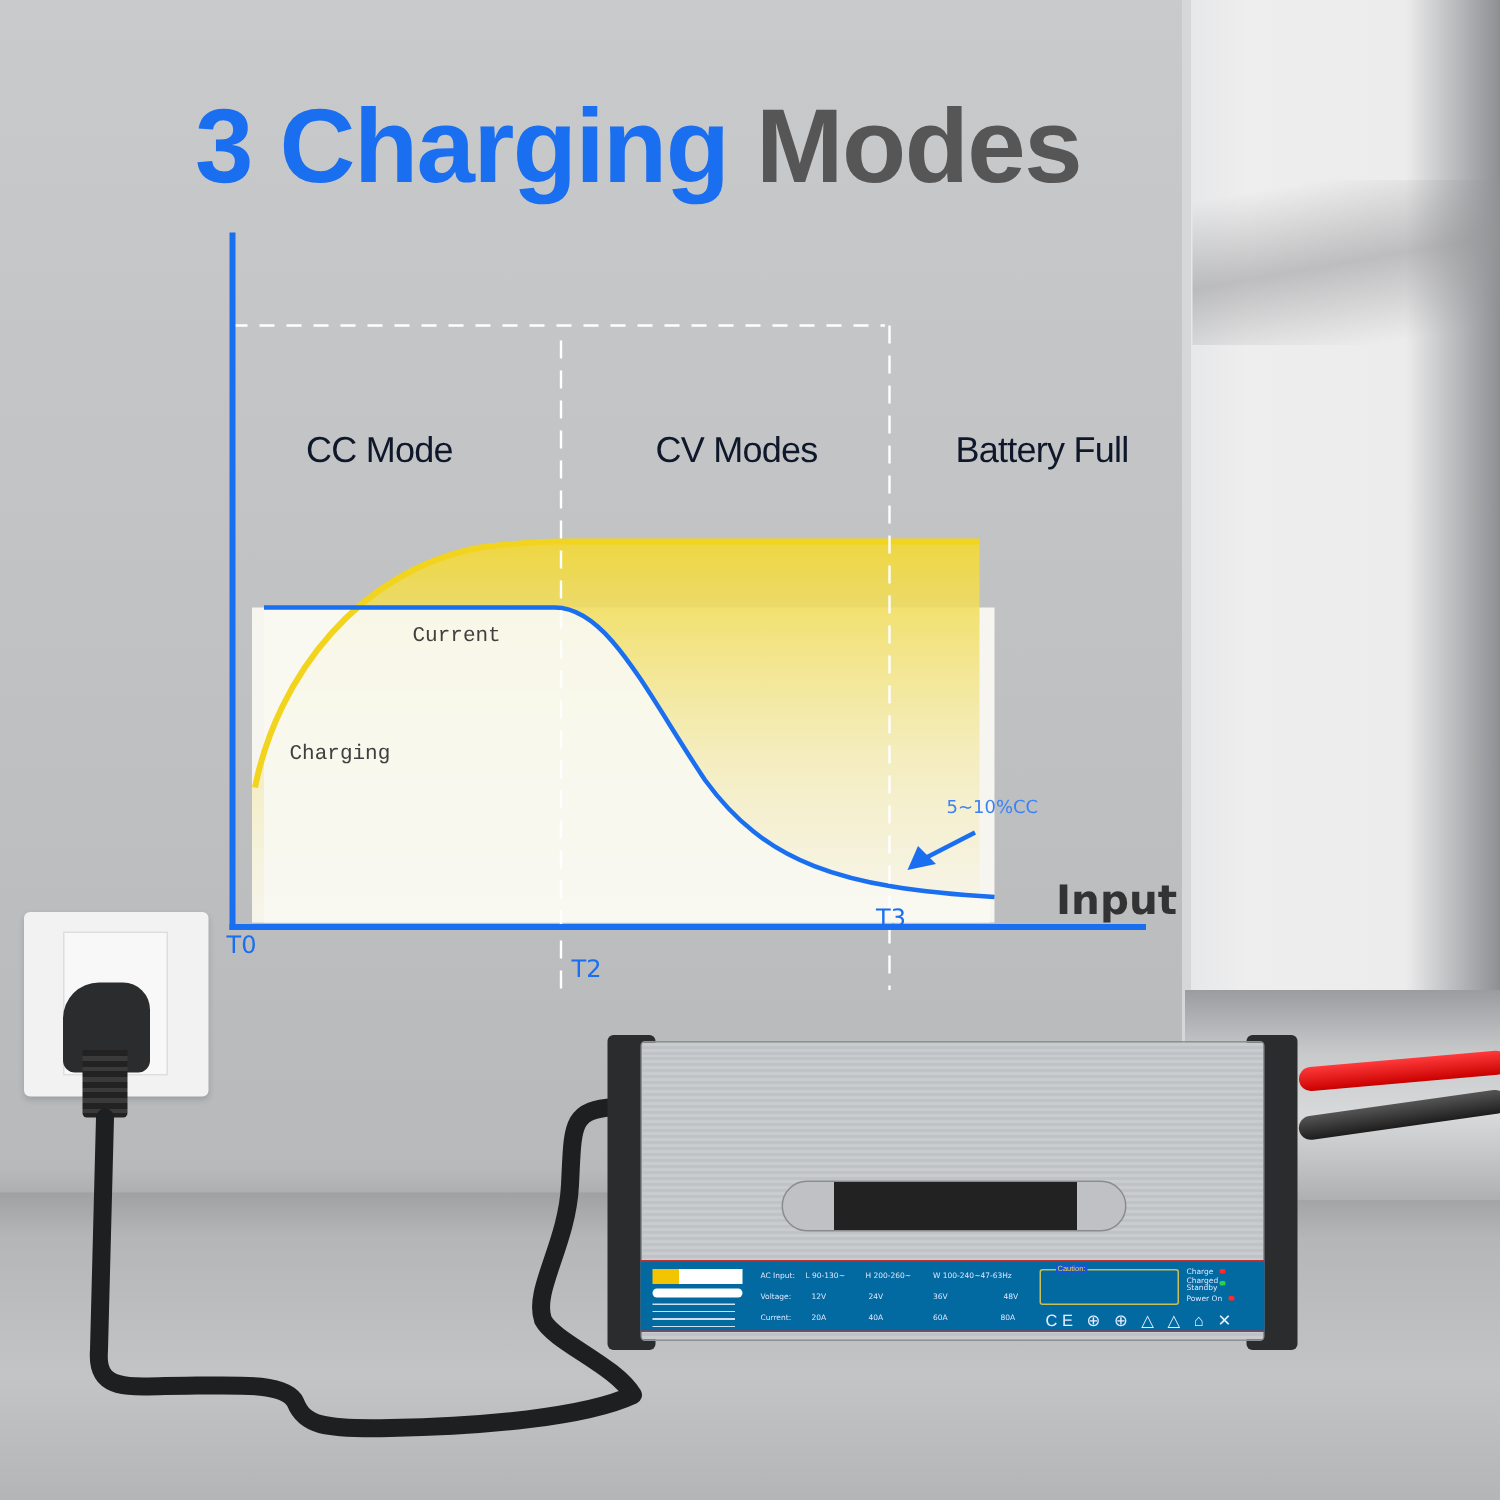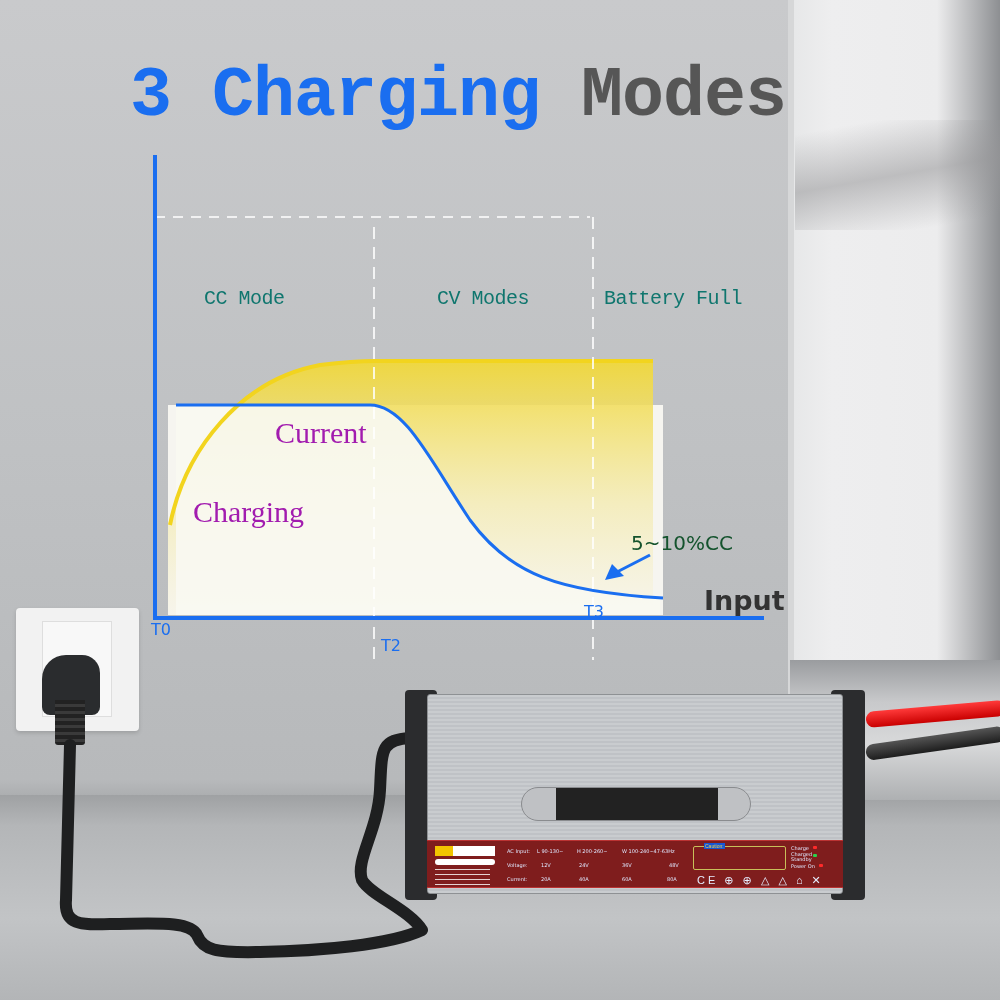--- a/index.html
+++ b/index.html
@@ -10,46 +10,46 @@
     background:linear-gradient(90deg,#e6e7e8 0%,#eeeeef 20%,#ececed 70%,#8d8f92 100%);}
   .wall-right-shadow{position:absolute;left:795px;top:120px;width:205px;height:110px;
     background:linear-gradient(170deg,rgba(150,150,152,0) 10%,rgba(150,150,152,.55) 50%,rgba(150,150,152,0) 90%);}
   .wall-edge{position:absolute;left:788px;top:0;width:6px;height:795px;background:#d6d7d8}
   .floor{position:absolute;left:0;top:795px;width:1000px;height:205px;
     background:linear-gradient(180deg,#9fa1a3 0%,#b4b6b8 15%,#c2c4c6 60%,#b3b5b7 100%)}
   .floor-right{position:absolute;left:790px;top:660px;width:210px;height:140px;
     background:linear-gradient(180deg,#9a9c9f 0%,#c8c9cb 30%,#d8d9da 60%,#aeb0b2 100%)}
 
   .title{position:absolute;left:130px;top:52px;font-size:70px;font-weight:700;letter-spacing:-1px;
-    font-family:Liberation Mono, monospace;line-height:90px;white-space:nowrap}
+    font-family:Liberation Sans, sans-serif;line-height:90px;white-space:nowrap}
   .title .blue{color:#1a6ef0}
   .title .gray{color:#565656}
 
   .chart{position:absolute;left:0;top:0;width:1000px;height:700px}
-  .mode-label{position:absolute;font-size:20px;color:#0f766e;font-family:Liberation Mono, monospace;font-weight:300;white-space:nowrap;letter-spacing:-0.5px}
-  .curve-label{position:absolute;font-size:30px;color:#a21caf;font-family:Liberation Serif, serif;white-space:nowrap}
+  .mode-label{position:absolute;font-size:24px;color:#0f172a;font-family:Liberation Sans, sans-serif;font-weight:300;white-space:nowrap;letter-spacing:-0.5px}
+  .curve-label{position:absolute;font-size:14px;color:#404040;font-family:Liberation Mono, monospace;white-space:nowrap}
   .tick-label{position:absolute;font-size:16px;color:#1a6ef0;font-family:"DejaVu Sans",sans-serif}
   .time-label{position:absolute;left:704px;top:585px;font-size:27px;font-weight:700;color:#333;font-family:"DejaVu Sans",sans-serif}
-  .anno-label{position:absolute;left:631px;top:531px;font-size:20px;color:#14532d;font-family:"DejaVu Sans",sans-serif}
+  .anno-label{position:absolute;left:631px;top:531px;font-size:12px;color:#3b82f6;font-family:"DejaVu Sans",sans-serif}
 
   .outlet{position:absolute;left:16px;top:608px;width:123px;height:123px;background:#f2f2f2;border-radius:4px;
     box-shadow:0 2px 4px rgba(0,0,0,.15)}
   .outlet-inner{position:absolute;left:26px;top:13px;width:70px;height:96px;border:1px solid #dedede;background:#f8f8f8}
   .plug{position:absolute;left:42px;top:655px;width:58px;height:60px;background:#2a2c2e;border-radius:24px 18px 8px 8px}
   .plug-neck{position:absolute;left:55px;top:700px;width:30px;height:45px;
     background:repeating-linear-gradient(180deg,#222 0 4px,#3a3a3a 4px 7px);border-radius:0 0 3px 3px}
 
   .charger{position:absolute;left:405px;top:690px;width:460px;height:210px}
   .bracket-l{position:absolute;left:0;top:0;width:32px;height:210px;background:#2b2c2e;border-radius:4px}
   .bracket-r{position:absolute;left:426px;top:0;width:34px;height:210px;background:#2b2c2e;border-radius:4px}
   .body{position:absolute;left:22px;top:4px;width:416px;height:200px;
     background:repeating-linear-gradient(180deg,#c9cccf 0 2px,#bfc2c6 2px 4px);border:1px solid #8e9194;border-radius:3px}
   .handle{position:absolute;left:93px;top:92px;width:230px;height:34px;background:#bfc1c4;border-radius:17px;border:1px solid #8a8c8f}
   .handle-grip{position:absolute;left:34px;top:0;width:162px;height:32px;background:#222}
-  .panel{position:absolute;left:22px;top:150px;width:416px;height:48px;background:#7f1d1d;border-top:1px solid #b33;border-bottom:1px solid #b33}
+  .panel{position:absolute;left:22px;top:150px;width:416px;height:48px;background:#0369a1;border-top:1px solid #b33;border-bottom:1px solid #b33}
   .panel .logo{position:absolute;left:8px;top:5px;width:60px;height:10px;
     background:linear-gradient(90deg,#f2c500 0 30%,#fff 30% 100%);font-size:0}
   .panel .sub{position:absolute;left:8px;top:18px;width:60px;height:6px;background:#fff;border-radius:3px}
   .panel .lines{position:absolute;left:8px;top:28px;width:55px;height:16px;
     background:repeating-linear-gradient(180deg,#fff 0 1px,transparent 1px 5px);opacity:.8}
   .spec{position:absolute;font-size:5px;color:#dfe8ff;font-family:"DejaVu Sans",sans-serif;white-space:nowrap}
   .caution{position:absolute;left:266px;top:5px;width:93px;height:24px;border:1px solid #c8c05a;border-radius:2px}
   .caution span{position:absolute;left:10px;top:-4px;font-size:5px;color:#f2d14a;background:#1556d6;padding:0 1px}
   .led{position:absolute;width:4px;height:3px;border-radius:1px}
   .cert{position:absolute;left:270px;top:33px;font-size:11px;color:#e6eeff;letter-spacing:3px;white-space:nowrap}
@@ -97,21 +97,21 @@
 
   <line x1="155" y1="155" x2="155" y2="620" stroke="#1a6ef0" stroke-width="4"></line>
   <line x1="153" y1="618" x2="764" y2="618" stroke="#1a6ef0" stroke-width="4"></line>
 
   <line x1="650" y1="555" x2="615" y2="573" stroke="#1a6ef0" stroke-width="3"></line>
   <polygon points="605,580 612,564 624,576" fill="#1a6ef0"></polygon>
 </svg>
 
 <div class="mode-label" style="left:204px;top:287px">CC Mode</div>
 <div class="mode-label" style="left:437px;top:287px">CV Modes</div>
-<div class="mode-label" style="left:604px;top:287px">Battery Full</div>
+<div class="mode-label" style="left:637px;top:287px">Battery Full</div>
 
 <div class="curve-label" style="left:275px;top:416px">Current</div>
 <div class="curve-label" style="left:193px;top:495px">Charging</div>
 
 <div class="anno-label">5~10%CC</div>
 <div class="time-label">Input</div>
 
 <div class="tick-label" style="left:151px;top:620px">T0</div>
 <div class="tick-label" style="left:381px;top:636px">T2</div>
 <div class="tick-label" style="left:584px;top:602px">T3</div>

